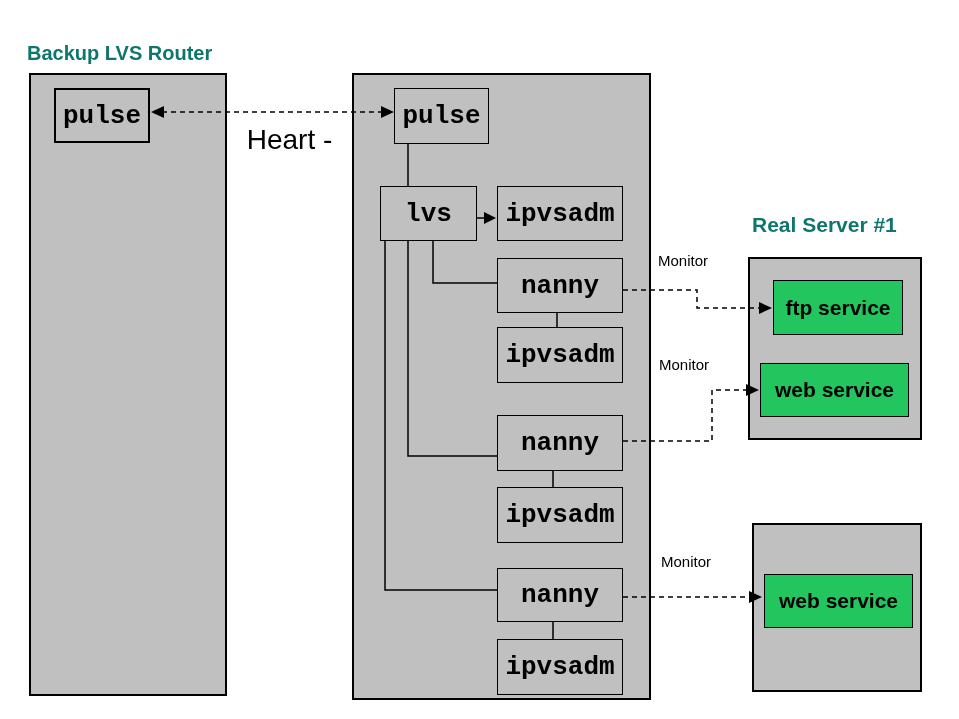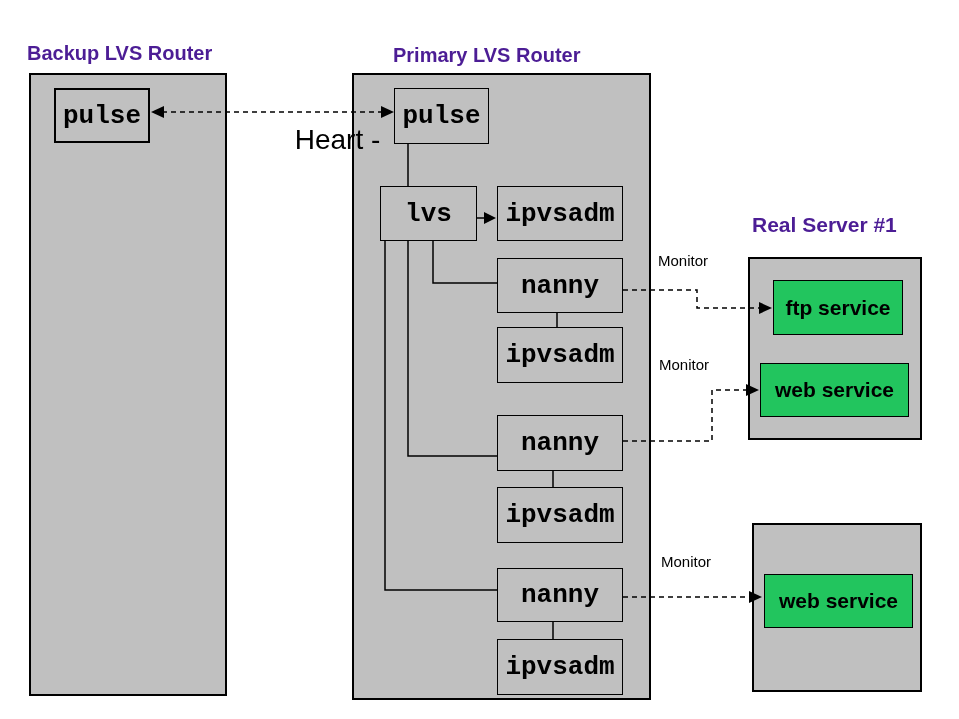--- a/index.html
+++ b/index.html
@@ -48,52 +48,50 @@
     font-weight: bold;
     font-size: 21px;
     color: #000000;
     white-space: nowrap;
   }
   .section-title {
     position: absolute;
     font-family: "Liberation Sans", sans-serif;
     font-weight: bold;
     font-size: 20px;
-    color: #4c1d95;
+    color: #0f766e;
     white-space: nowrap;
   }
   .rs-title { font-size: 21px; }
   .annotation {
     position: absolute;
     font-family: "Liberation Sans", sans-serif;
     font-weight: normal;
     color: #000000;
     white-space: nowrap;
   }
   .heartbeat {
     font-size: 28px;
     text-align: center;
     line-height: 37px;
-    margin-left: 48px;
   }
   .monitor { font-size: 15px; }
   #connector-layer {
     position: absolute;
     left: 0;
     top: 0;
     pointer-events: none;
   }
 </style>
 </head>
 <body>
 
 <div id="canvas">
 
   <div class="section-title" style="left:27px; top:42px;">Backup LVS Router</div>
-  <div class="section-title" style="left:393px; top:44px;">Primary LVS Router</div>
   <div class="section-title rs-title" style="left:752px; top:213px;">Real Server #1</div>
 
   <div class="container-box" style="left:29px; top:73px; width:198px; height:623px;"></div>
   <div class="container-box" style="left:352px; top:73px; width:299px; height:627px;"></div>
   <div class="container-box" style="left:748px; top:257px; width:174px; height:183px;"></div>
   <div class="container-box" style="left:752px; top:523px; width:170px; height:169px;"></div>
 
   <svg id="connector-layer" width="959" height="719" viewBox="0 0 959 719">
     <g stroke="#000000" stroke-width="1.5" fill="none">
       <path d="M408 144 L408 186"></path>

